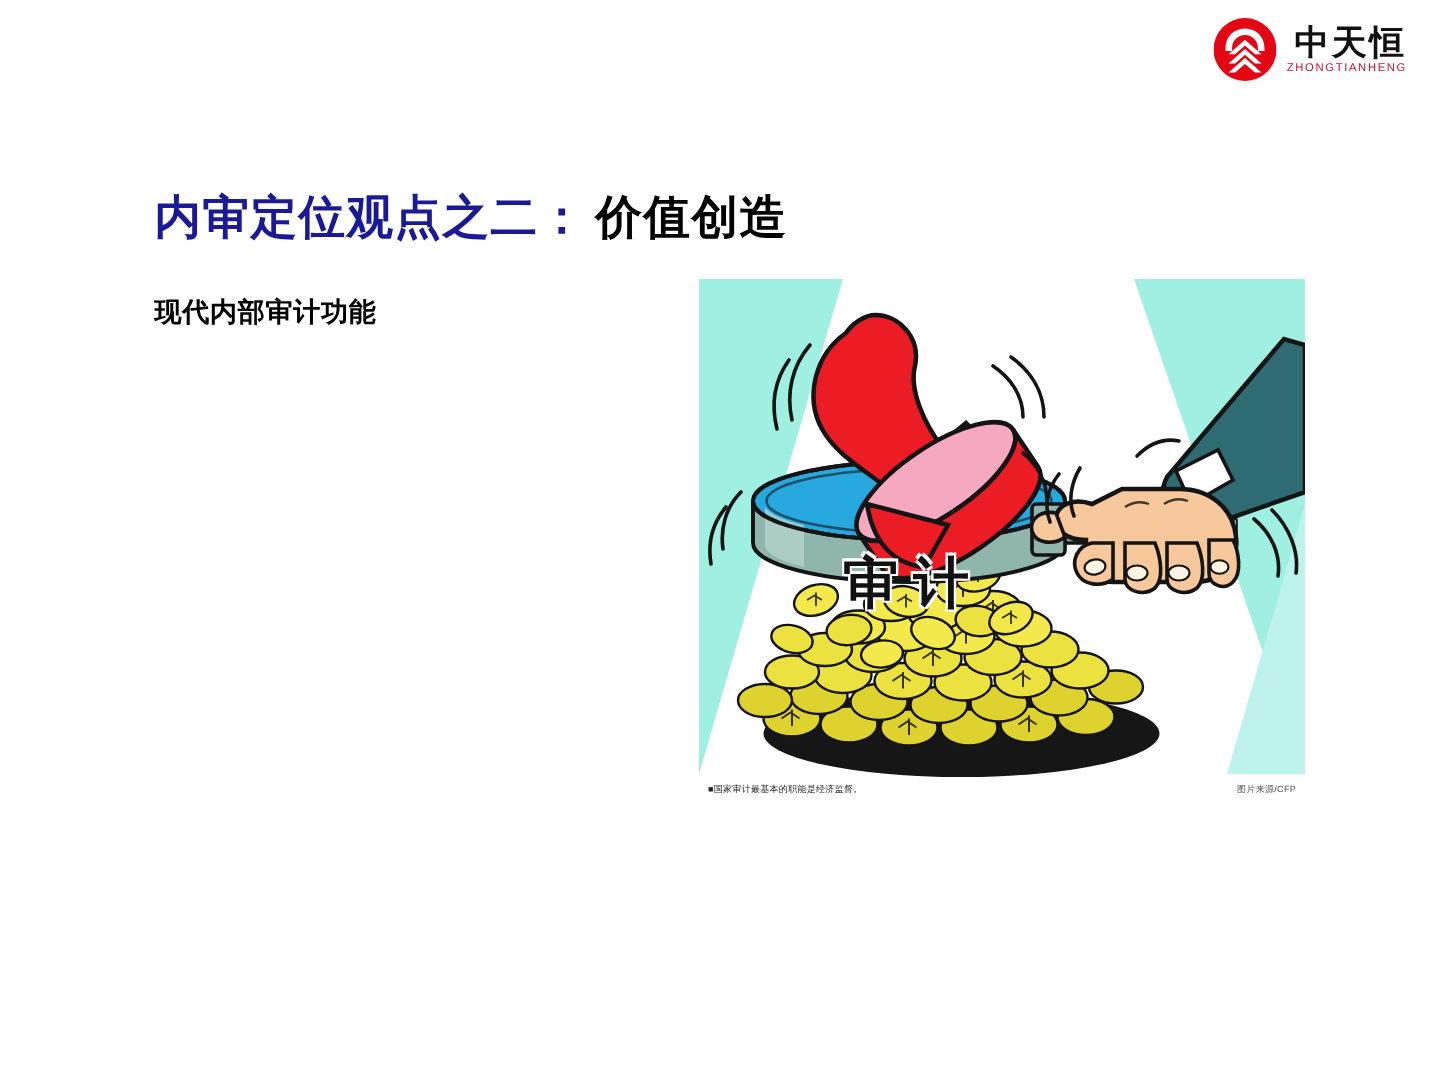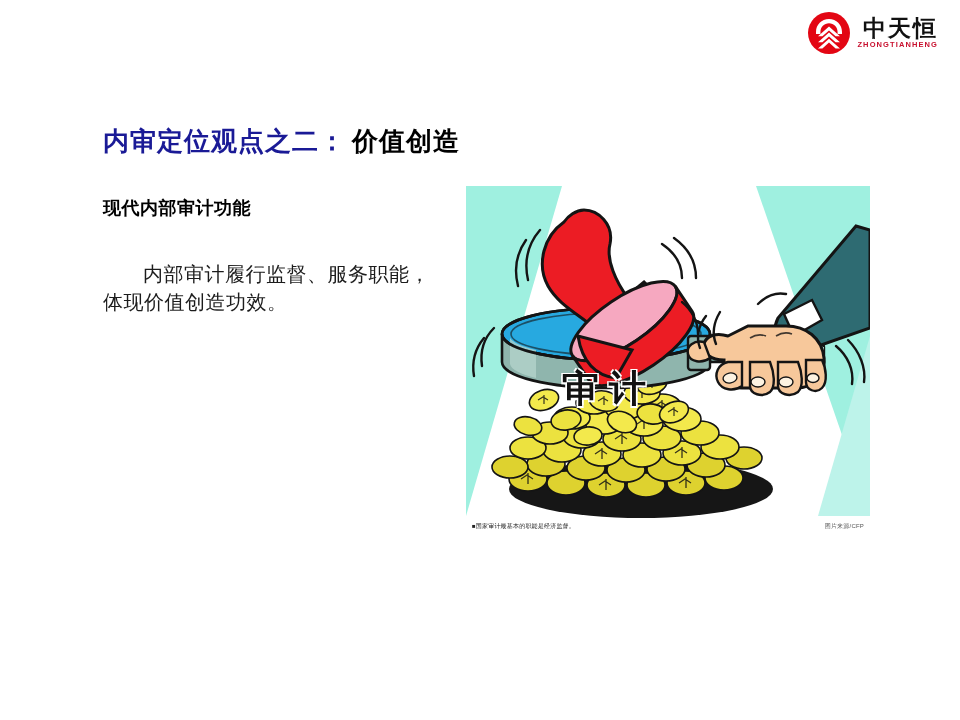--- a/index.html
+++ b/index.html
@@ -49,33 +49,33 @@
     font-family: "Liberation Serif", "DejaVu Serif", serif;
     font-size: 23px;
     font-weight: 700;
     color: #111111;
     letter-spacing: 2px;
     text-align: right;
   }
   .logo-en {
     font-family: "Liberation Sans", "DejaVu Sans", sans-serif;
     font-size: 7.5px;
-    font-weight: 700;
+    font-weight: 400;
     color: #c8102e;
     letter-spacing: 1.1px;
     margin-top: 1px;
   }
 
   
   .slide-title {
     position: absolute;
     left: 103px;
     top: 124px;
     font-family: "Liberation Serif", "DejaVu Serif", serif;
-    font-size: 26px;
+    font-size: 31px;
     font-weight: bold;
     white-space: nowrap;
     letter-spacing: 1px;
   }
   .title-lead { color: #1a1a96; }
   .title-tail { color: #000000; margin-left: 6px; }
 
   
   .body-col {
     position: absolute;
@@ -166,21 +166,20 @@
       <div class="logo-en">ZHONGTIANHENG</div>
     </div>
   </div>
 
   <div class="slide-title">
     <span class="title-lead">内审定位观点之二：</span><span class="title-tail">价值创造</span>
   </div>
 
   <div class="body-col">
     <div class="body-heading">现代内部审计功能</div>
-    <div class="body-para">内部审计履行监督、服务职能，体现价值创造功效。</div>
   </div>
 
   <div class="illustration">
     <svg width="404" height="350" viewBox="0 0 404 350" aria-hidden="true">
 
       <rect x="0" y="0" width="404" height="350" fill="#ffffff"></rect>
       <polygon points="0,0 96,0 0,330" fill="#9ff0e0"></polygon>
       <polygon points="404,0 290,0 404,330" fill="#9ff0e0"></polygon>
       <polygon points="404,150 404,330 352,330" fill="#bdf3ea"></polygon>
 

